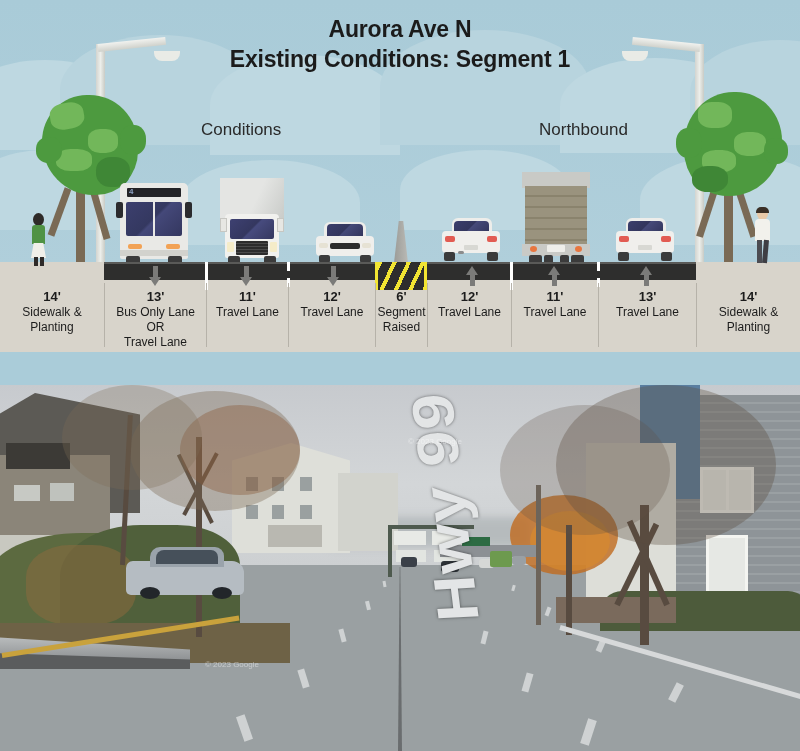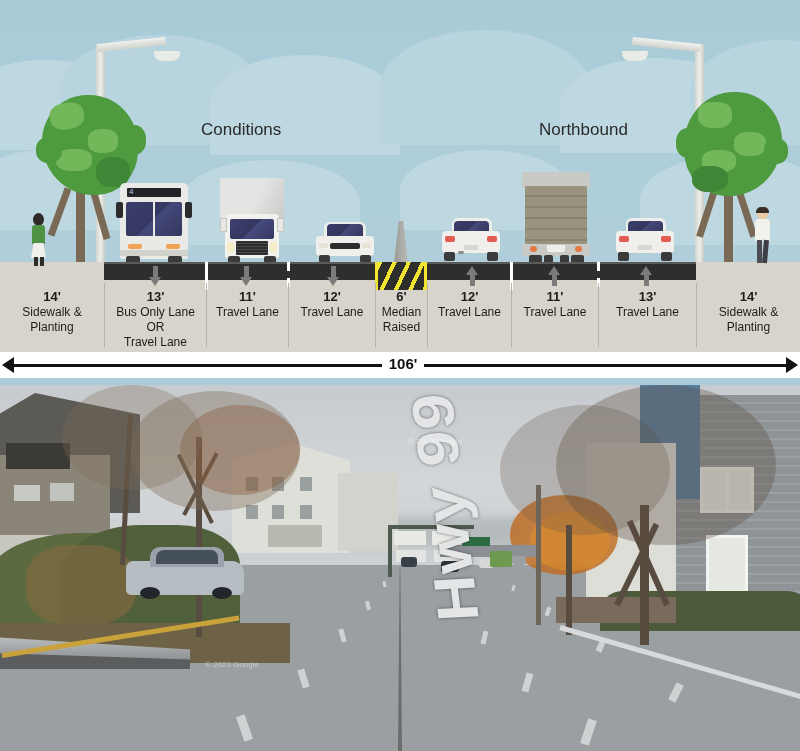--- a/index.html
+++ b/index.html
@@ -291,20 +291,24 @@
   <div class="cloud c2" style="left:60px;  top:35px;  width:200px; height:110px;"></div>
   <div class="cloud" style="left:210px; top:55px;  width:190px; height:100px;"></div>
   <div class="cloud c2" style="left:380px; top:30px;  width:210px; height:115px;"></div>
   <div class="cloud" style="left:560px; top:58px;  width:190px; height:95px;"></div>
   <div class="cloud c2" style="left:690px; top:40px;  width:180px; height:105px;"></div>
   <div class="cloud" style="left:-30px; top:150px; width:150px; height:80px;"></div>
   <div class="cloud" style="left:180px; top:160px; width:180px; height:85px;"></div>
   <div class="cloud" style="left:400px; top:150px; width:170px; height:80px;"></div>
   <div class="cloud" style="left:640px; top:155px; width:190px; height:90px;"></div>
 
+  <div class="title-block">
+    <div class="title-line">Aurora Ave N</div>
+    <div class="title-line">Existing Conditions: Segment 1</div>
+  </div>
 
   <div class="dir-label" id="dir-south">Conditions</div>
   <div class="dir-label" id="dir-north">Northbound</div>
 
   <div class="streetlight" style="left:92px; top:30px; width:90px; height:235px;">
     <div class="sl-pole" style="left:4px; top:14px; height:221px;"></div>
     <div class="sl-arm" style="left:6px; top:14px; width:68px; transform:rotate(-6deg); transform-origin:left center;"></div>
     <div class="sl-head" style="left:62px; top:21px;"></div>
   </div>
   <div class="streetlight" style="left:618px; top:30px; width:90px; height:235px;">
@@ -489,21 +493,21 @@
     <div class="t">Travel Lane</div>
   </div>
 
   <div class="lbl" style="left:288px; width:87px;">
     <div class="w">12'</div>
     <div class="t">Travel Lane</div>
   </div>
 
   <div class="lbl" style="left:375px; width:52px;">
     <div class="w">6'</div>
-    <div class="t">Median</div>
+    <div class="t">Segment</div>
     <div class="t">Raised</div>
   </div>
 
   <div class="lbl" style="left:427px; width:84px;">
     <div class="w">12'</div>
     <div class="t">Travel Lane</div>
   </div>
 
   <div class="lbl" style="left:511px; width:87px;">
     <div class="w">11'</div>
@@ -514,27 +518,20 @@
     <div class="w">13'</div>
     <div class="t">Travel Lane</div>
   </div>
 
   <div class="lbl" style="left:696px; width:104px;">
     <div class="w">14'</div>
     <div class="t">Sidewalk &amp;</div>
     <div class="t">Planting</div>
   </div>
 
-  <div class="dim-row">
-    <div class="dim-arrow" id="dim-arrow-l"></div>
-    <div class="dim-line" id="dim-left"></div>
-    <div id="dim-text">106'</div>
-    <div class="dim-line" id="dim-right"></div>
-    <div class="dim-arrow" id="dim-arrow-r"></div>
-  </div>
 
 </div>
 
 <div id="photo">
 
   <div class="ph ph-sky"></div>
 
   <div class="ph" style="left:330px; top:132px; width:200px; height:30px; background:#b6bbbd; filter:blur(4px);"></div>
 
   <div class="ph ph-bldg" style="left:-10px; top:8px; width:150px; height:120px; background:#5c5a55;

